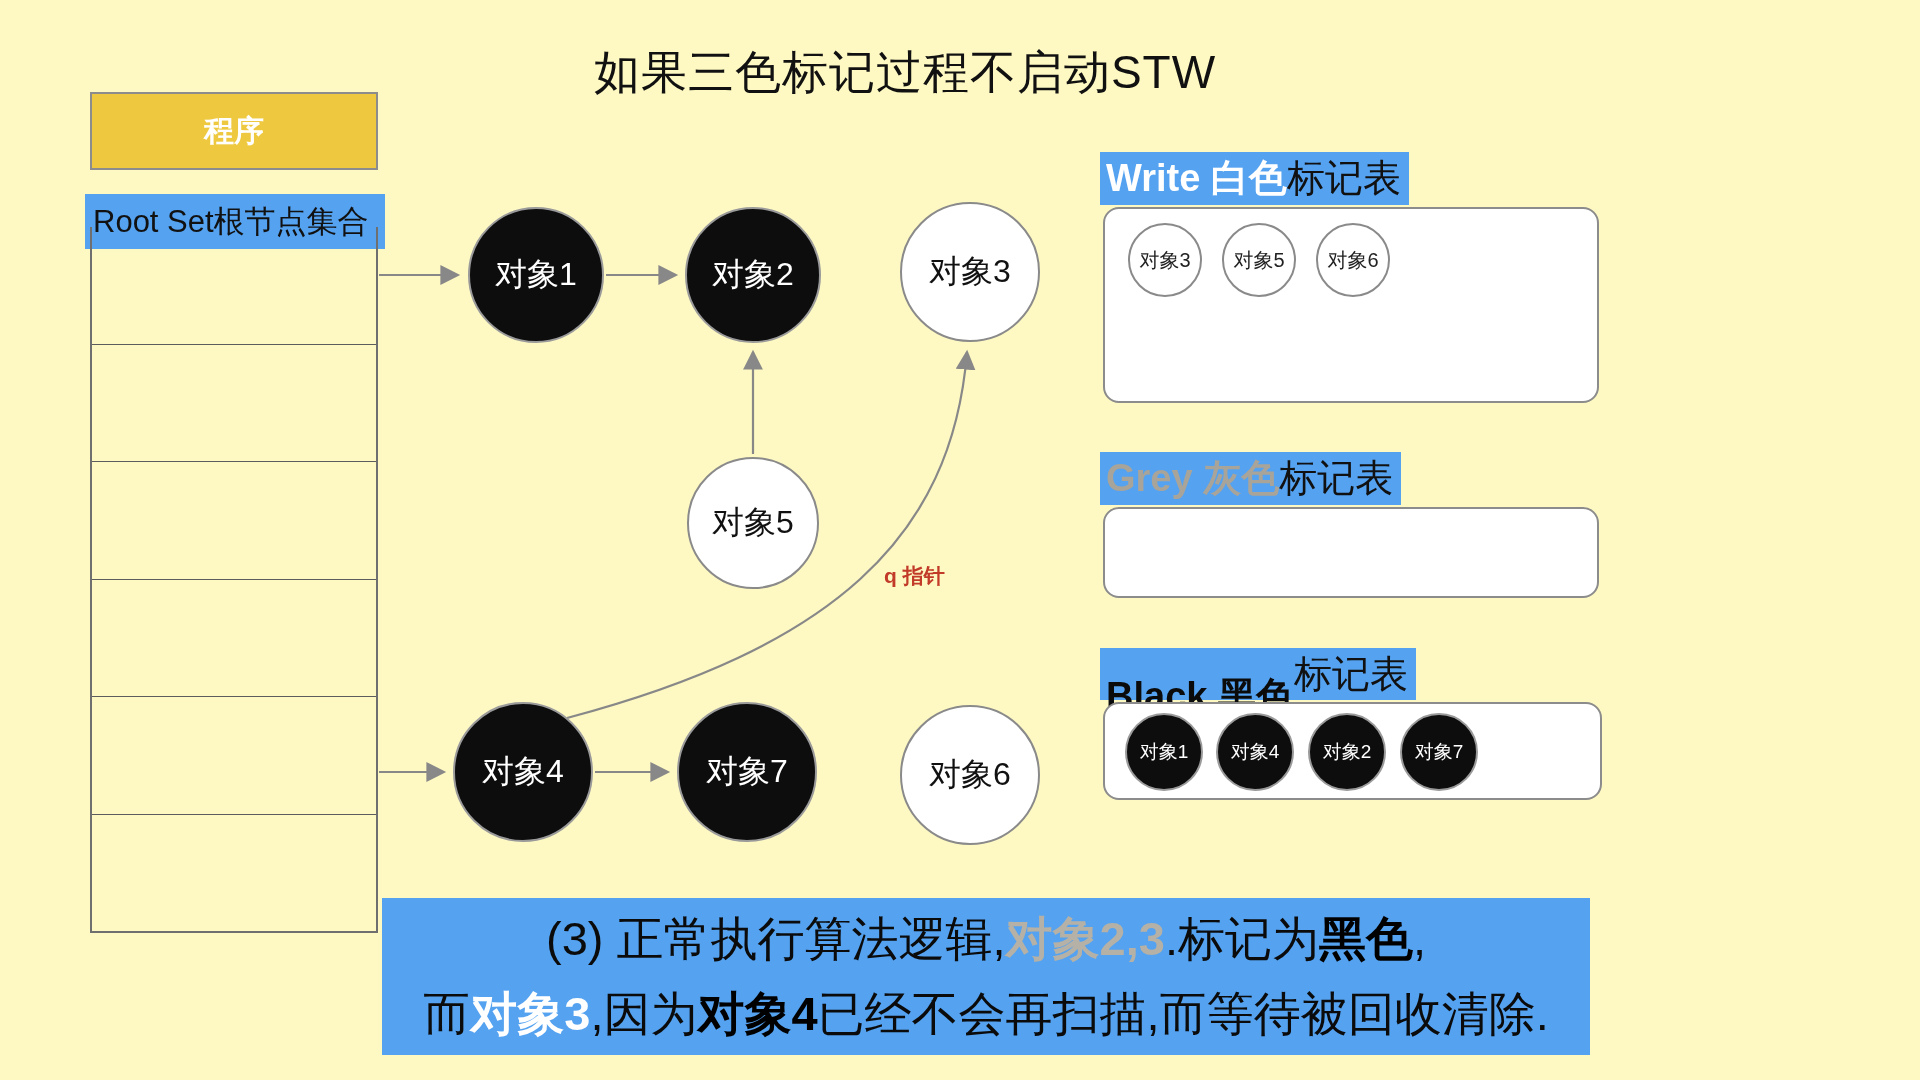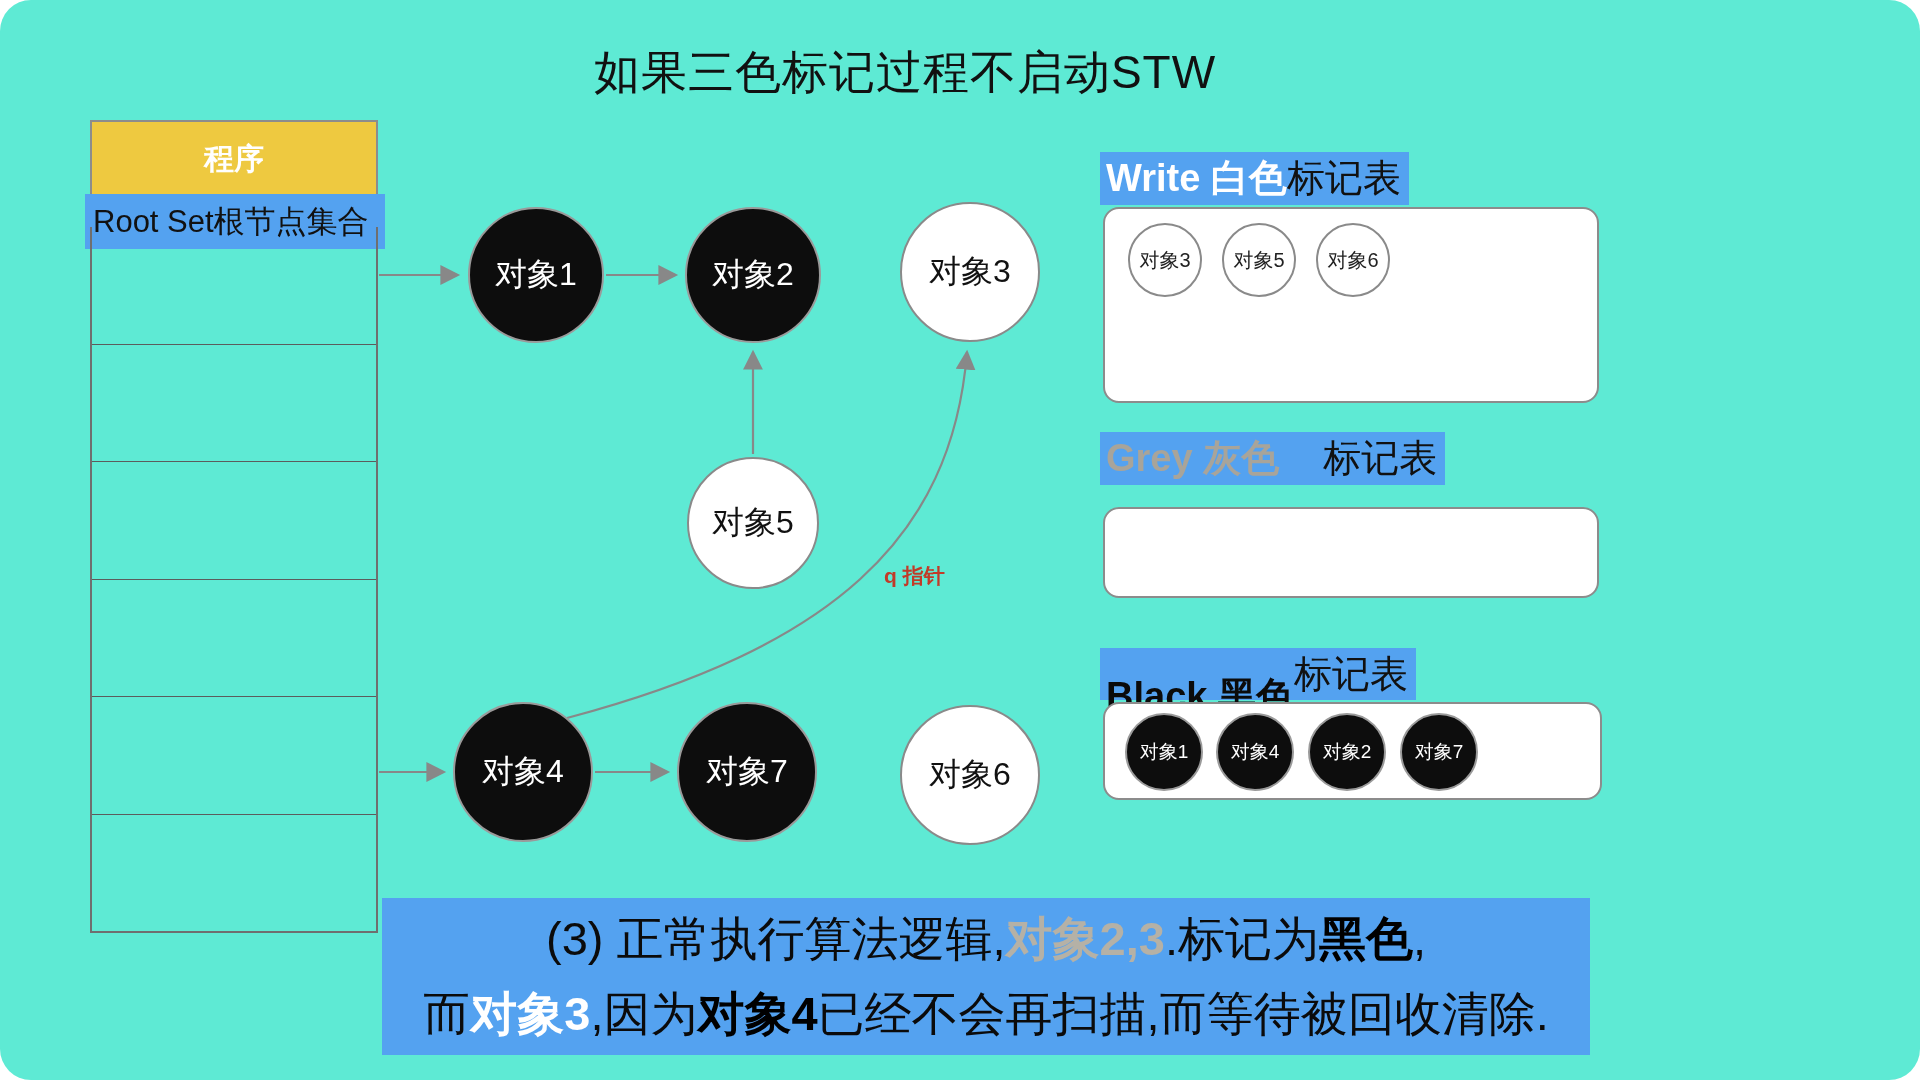--- a/index.html
+++ b/index.html
@@ -1,27 +1,27 @@
 <!DOCTYPE html>
 <html><head>
 <meta charset="utf-8">
 <style>
   html,body{margin:0;padding:0;background:#ffffff;}
   body{font-family:"Liberation Sans","DejaVu Sans",sans-serif;}
-  #stage{position:relative;width:1920px;height:1080px;background:#5eead4;overflow:hidden;border-radius:31px;}
+  #stage{position:relative;width:1920px;height:1080px;background:#fef9c3;overflow:hidden;}
 
   .abs{position:absolute;}
 
   
   .title{left:465px;top:42px;width:880px;text-align:center;font-size:46px;color:#111;letter-spacing:1px;}
 
   
   .tbl-header{left:90px;top:92px;width:288px;height:78px;background:#eec940;border:2px solid #8c8c8c;
     box-sizing:border-box;display:flex;align-items:center;justify-content:center;
-    color:#fff;font-size:30px;font-weight:bold;margin-top:28px;}
+    color:#fff;font-size:30px;font-weight:bold;}
   .rootset{left:85px;top:164px;width:300px;height:55px;background:#54a2f0;box-sizing:border-box;
     display:flex;align-items:center;color:#111;font-size:31px;padding-left:8px;margin-top:30px;}
   .tbl-body{left:90px;top:227px;width:288px;height:706px;box-sizing:border-box;
     border-left:2px solid #6f6f6f;border-right:2px solid #6f6f6f;border-bottom:2px solid #6f6f6f;
     display:flex;flex-direction:column;}
   .tbl-row{flex:1;box-sizing:border-box;border-bottom:1.8px solid #5c5c5c;}
   .tbl-row:last-child{border-bottom:none;}
 
   
   .node{border-radius:50%;display:flex;align-items:center;justify-content:center;box-sizing:border-box;}
@@ -120,21 +120,21 @@
       <span>对象3</span>
     </div>
     <div class="chip chip-white abs" style="left:117px;top:14px;width:74px;height:74px;">
       <span>对象5</span>
     </div>
     <div class="chip chip-white abs" style="left:211px;top:14px;width:74px;height:74px;">
       <span>对象6</span>
     </div>
   </div>
 
-  <div class="abs panel-head" style="left:1100px;top:432px;gap:44px;">
+  <div class="abs panel-head" style="left:1100px;top:452px;">
     <span class="strong" style="color:#a8a49a;">Grey 灰色</span>
       <span class="rest">标记表</span>
   </div>
   <div class="abs panel-box" style="left:1103px;top:507px;width:496px;height:91px;"></div>
 
   <div class="abs panel-head" style="left:1100px;top:648px;height:52px;">
     <span class="strong" style="color:#0b0b0b;margin-top:44px;">Black 黑色</span>
       <span class="rest">标记表</span>
   </div>
   <div class="abs panel-box" style="left:1103px;top:702px;width:499px;height:98px;">

